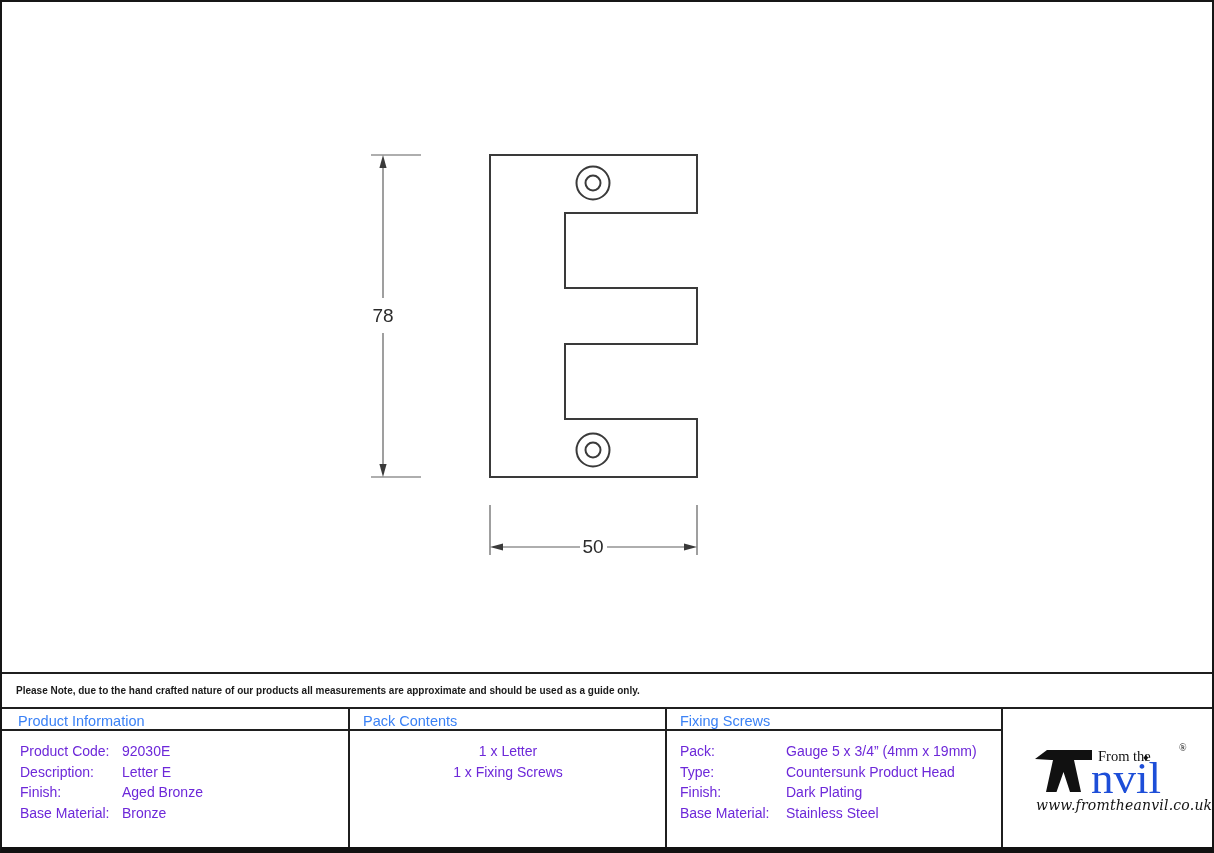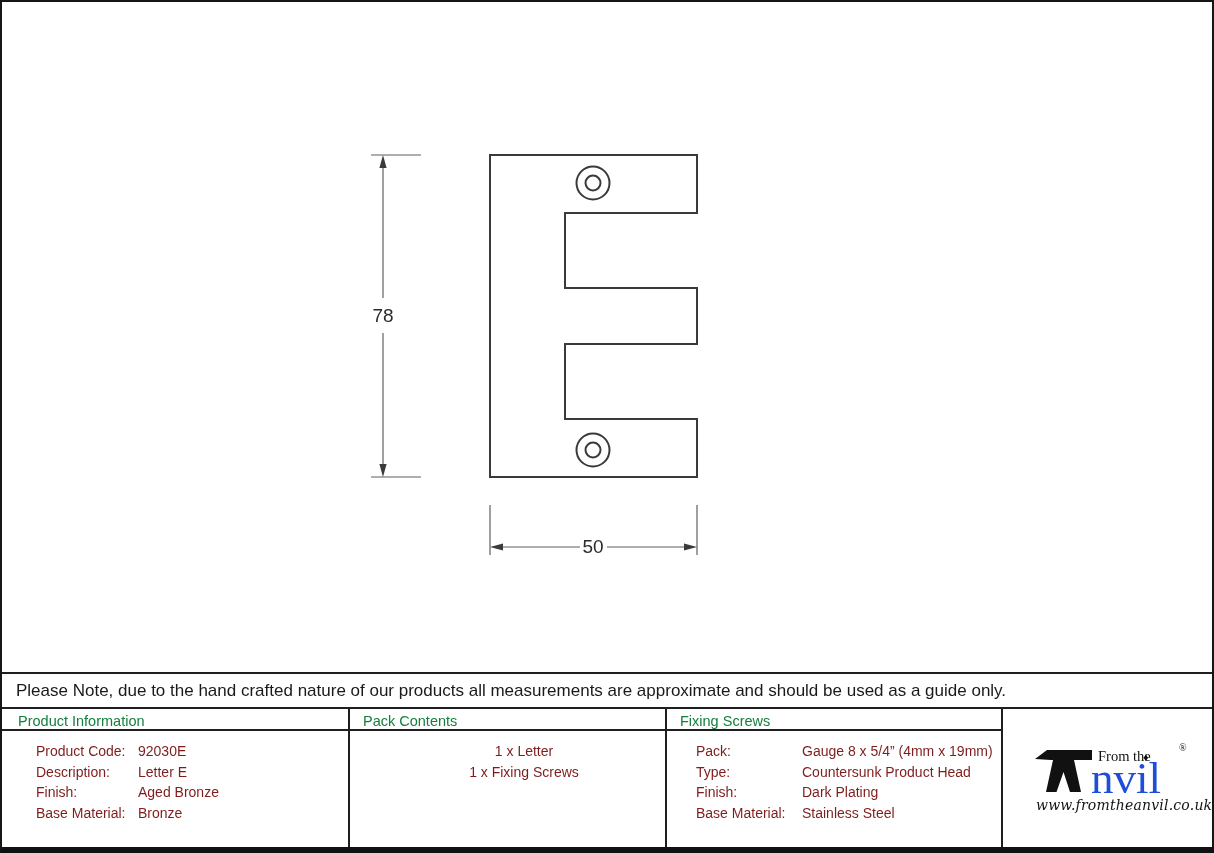--- a/index.html
+++ b/index.html
@@ -25,27 +25,28 @@
   .dim-label {
     font-family: "Liberation Sans", sans-serif;
     font-size: 19px;
     fill: #2b2b2b;
   }
   .hline, .vline {
     position: absolute; background: #1f1f1f;
   }
   .note-text {
     position: absolute; left: 14px; top: 678px;
-    width: 1100px; font-size: 17px; line-height: 21px;
+    width: 1100px; font-size: 10px; line-height: 21px;
     color: #1a1a1a;
+    font-weight: bold;
   }
   .th {
-    position: absolute; font-size: 14.5px; line-height: 18px; color: #15803d;
+    position: absolute; font-size: 14.5px; line-height: 18px; color: #3b82f6;
   }
-  .cell-body { position: absolute; font-size: 14px; line-height: 20.5px; color: #7f1d1d; margin-left: 16px; }
+  .cell-body { position: absolute; font-size: 14px; line-height: 20.5px; color: #6d28d9; }
   .kv { display: flex; }
   .kv .k { width: 102px; flex: 0 0 auto; }
   .kv2 .k { width: 106px; flex: 0 0 auto; }
   
   .logo-area { position: absolute; left: 1001px; top: 707px; width: 211px; height: 140px; }
   .anvil-svg { position: absolute; left: 32px; top: 38px; width: 58px; height: 48px; }
   .from-the { position: absolute; left: 95px; top: 39px; font-family: "Liberation Serif", serif; font-size: 14.5px; color: #111; }
   .diamond { position: absolute; left: 140px; top: 42px; font-size: 11px; color: #111; }
   .nvil { position: absolute; left: 88px; top: 47px; font-family: "Liberation Serif", serif; font-size: 45px; line-height: 45px; color: #1d4ed8; letter-spacing: 0px; text-align: center; }
   .rmark { position: absolute; left: 176px; top: 33px; font-size: 10px; font-family: "Liberation Serif", serif; color: #111; }
@@ -124,21 +125,21 @@
   </div>
 
   <div class="cell-body" style="left:361px; top:739px; width:290px;text-align:center;">
     <div>1 x Letter</div>
     <div>1 x Fixing Screws</div>
   </div>
 
   <div class="cell-body" style="left:678px; top:739px; width:315px;">
     <div class="kv kv2">
       <span class="k">Pack:</span>
-      <span class="v">Gauge 8 x 5/4” (4mm x 19mm)</span>
+      <span class="v">Gauge 5 x 3/4” (4mm x 19mm)</span>
     </div>
     <div class="kv kv2">
       <span class="k">Type:</span>
       <span class="v">Countersunk Product Head</span>
     </div>
     <div class="kv kv2">
       <span class="k">Finish:</span>
       <span class="v">Dark Plating</span>
     </div>
     <div class="kv kv2">

